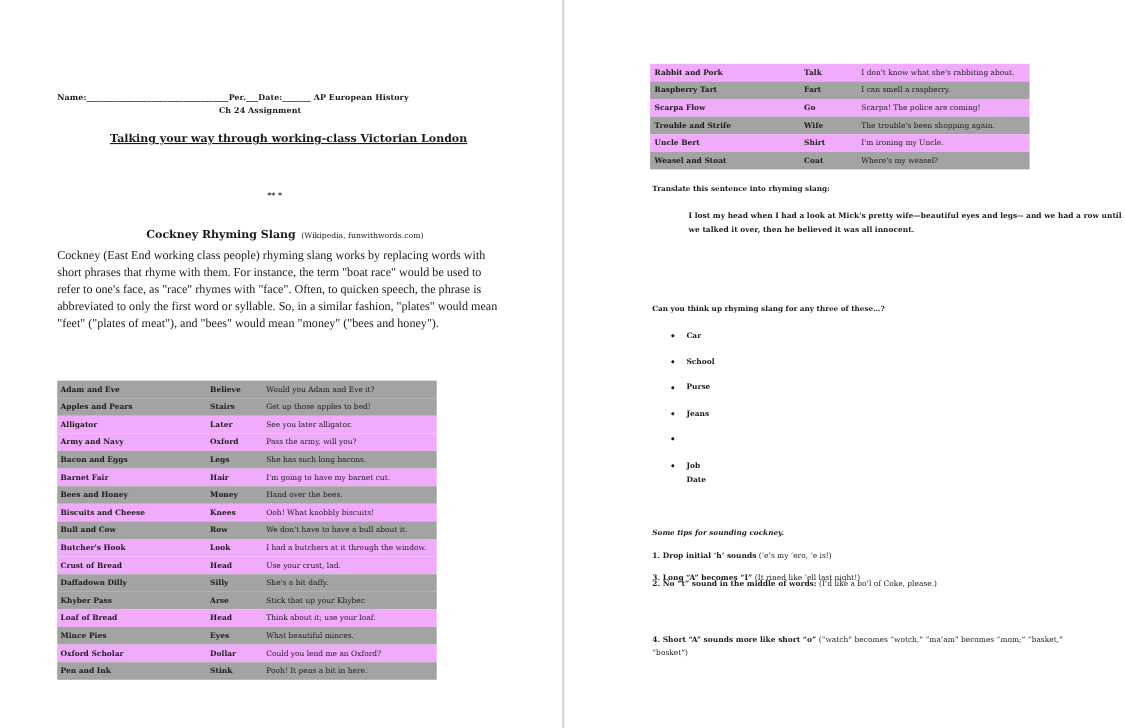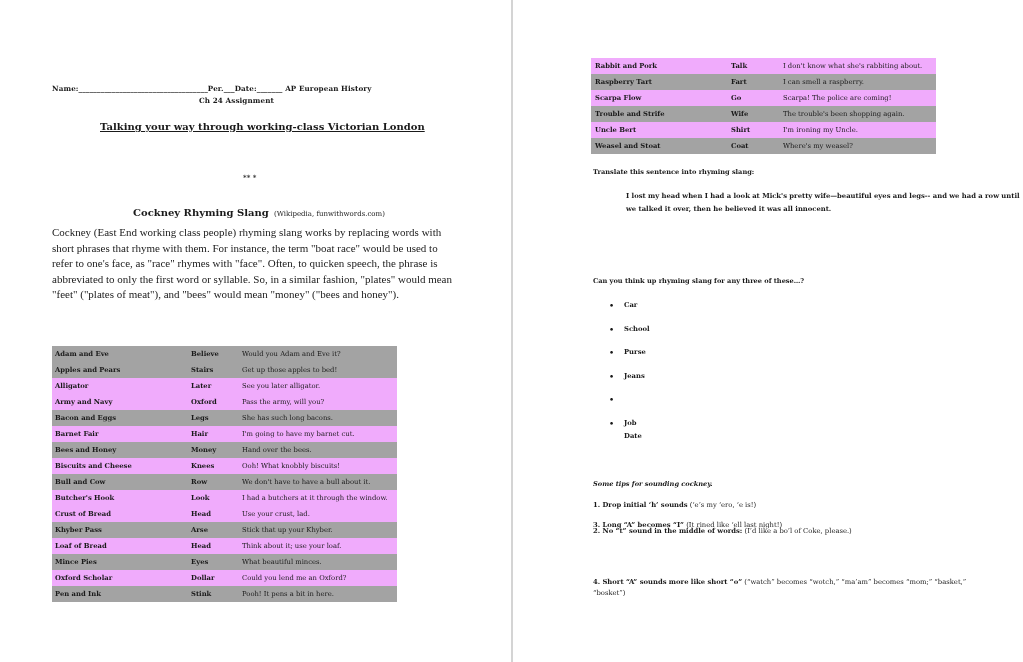--- a/index.html
+++ b/index.html
@@ -123,20 +123,25 @@
         <span class="c1" style="left:3px">Butcher's Hook</span>
         <span class="c2" style="left:139px">Look</span>
         <span class="c3" style="left:190px">I had a butchers at it through the window.</span>
       </div>
     <div class="slang-row tan">
         <span class="c1" style="left:3px">Crust of Bread</span>
         <span class="c2" style="left:139px">Head</span>
         <span class="c3" style="left:190px">Use your crust, lad.</span>
       </div>
     <div class="slang-row blue">
+        <span class="c1" style="left:3px">Daffadown Dilly</span>
+        <span class="c2" style="left:139px">Silly</span>
+        <span class="c3" style="left:190px">She's a bit daffy.</span>
+      </div>
+    <div class="slang-row blue">
         <span class="c1" style="left:3px">Khyber Pass</span>
         <span class="c2" style="left:139px">Arse</span>
         <span class="c3" style="left:190px">Stick that up your Khyber.</span>
       </div>
     <div class="slang-row tan">
         <span class="c1" style="left:3px">Loaf of Bread</span>
         <span class="c2" style="left:139px">Head</span>
         <span class="c3" style="left:190px">Think about it; use your loaf.</span>
       </div>
     <div class="slang-row blue">

